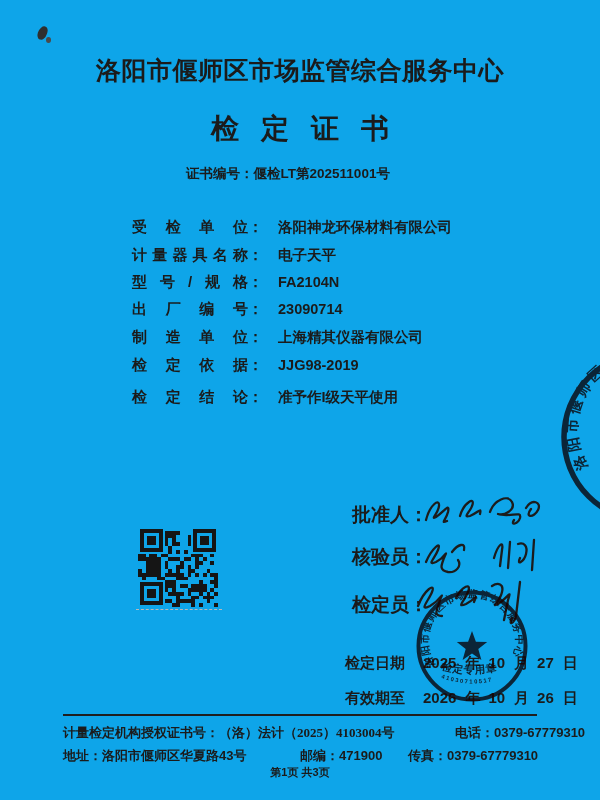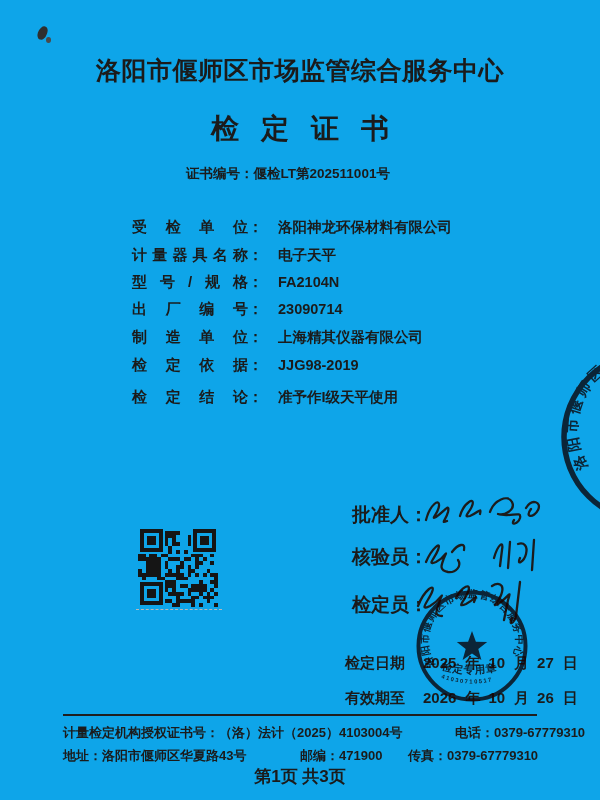--- a/index.html
+++ b/index.html
@@ -26,26 +26,26 @@
 
   .daterow{position:absolute;left:345px;white-space:nowrap;font-size:15px;font-weight:bold;}
   .daterow .dlabel{display:inline-block;width:66px;}
   .daterow .dnum{display:inline-block;margin-left:8px;}
   .daterow .dyear{margin-left:12px;}
   .daterow .dunit{display:inline-block;margin-left:9px;}
 
   .sep{position:absolute;left:63px;top:714px;width:474px;height:2px;background:#1f1f1f;}
 
   .foot{position:absolute;font-size:13px;font-weight:bold;white-space:nowrap;}
-  .f-auth{left:63px;top:724px;}
+  .f-auth{left:63px;top:724px;font-family:Liberation Serif, serif;}
   .f-phone{left:408px;top:724px;margin-left:47px;}
   .f-addr{left:63px;top:747px;}
   .f-zip{left:300px;top:747px;}
   .f-fax{left:408px;top:747px;}
-  .f-page{left:0;top:765px;width:600px;text-align:center;font-size:17px;}
+  .f-page{left:0;top:765px;width:600px;text-align:center;font-size:11px;}
 
   .qr{position:absolute;left:134px;top:527px;width:88px;height:80px;}
   .qr svg{width:100%;height:100%;}
   .qr-dashes{position:absolute;left:136px;top:609px;width:86px;height:0;border-top:1px dashed #b9b9b9;}
 
   .stamp{position:absolute;mix-blend-mode:multiply;opacity:0.92;}
   .stamp-lower{left:415px;top:589px;width:114px;height:114px;}
   .stamp-upper{left:558px;top:347px;width:180px;height:180px;}
   .stamp text{font-family:"Liberation Sans", sans-serif;font-weight:bold;}
 

